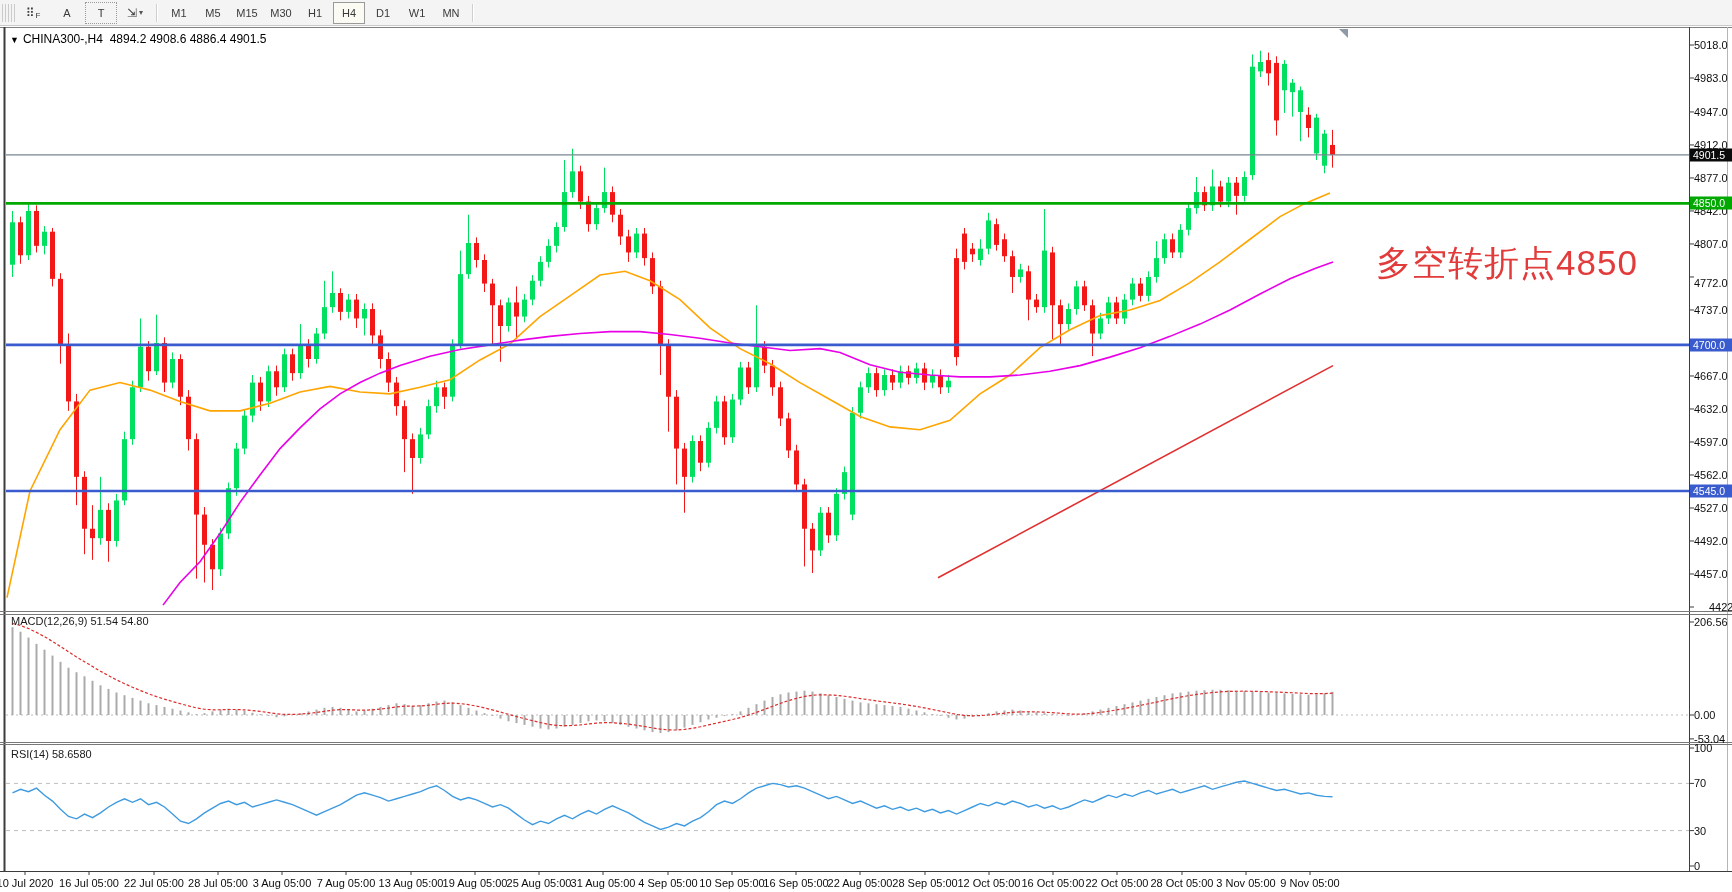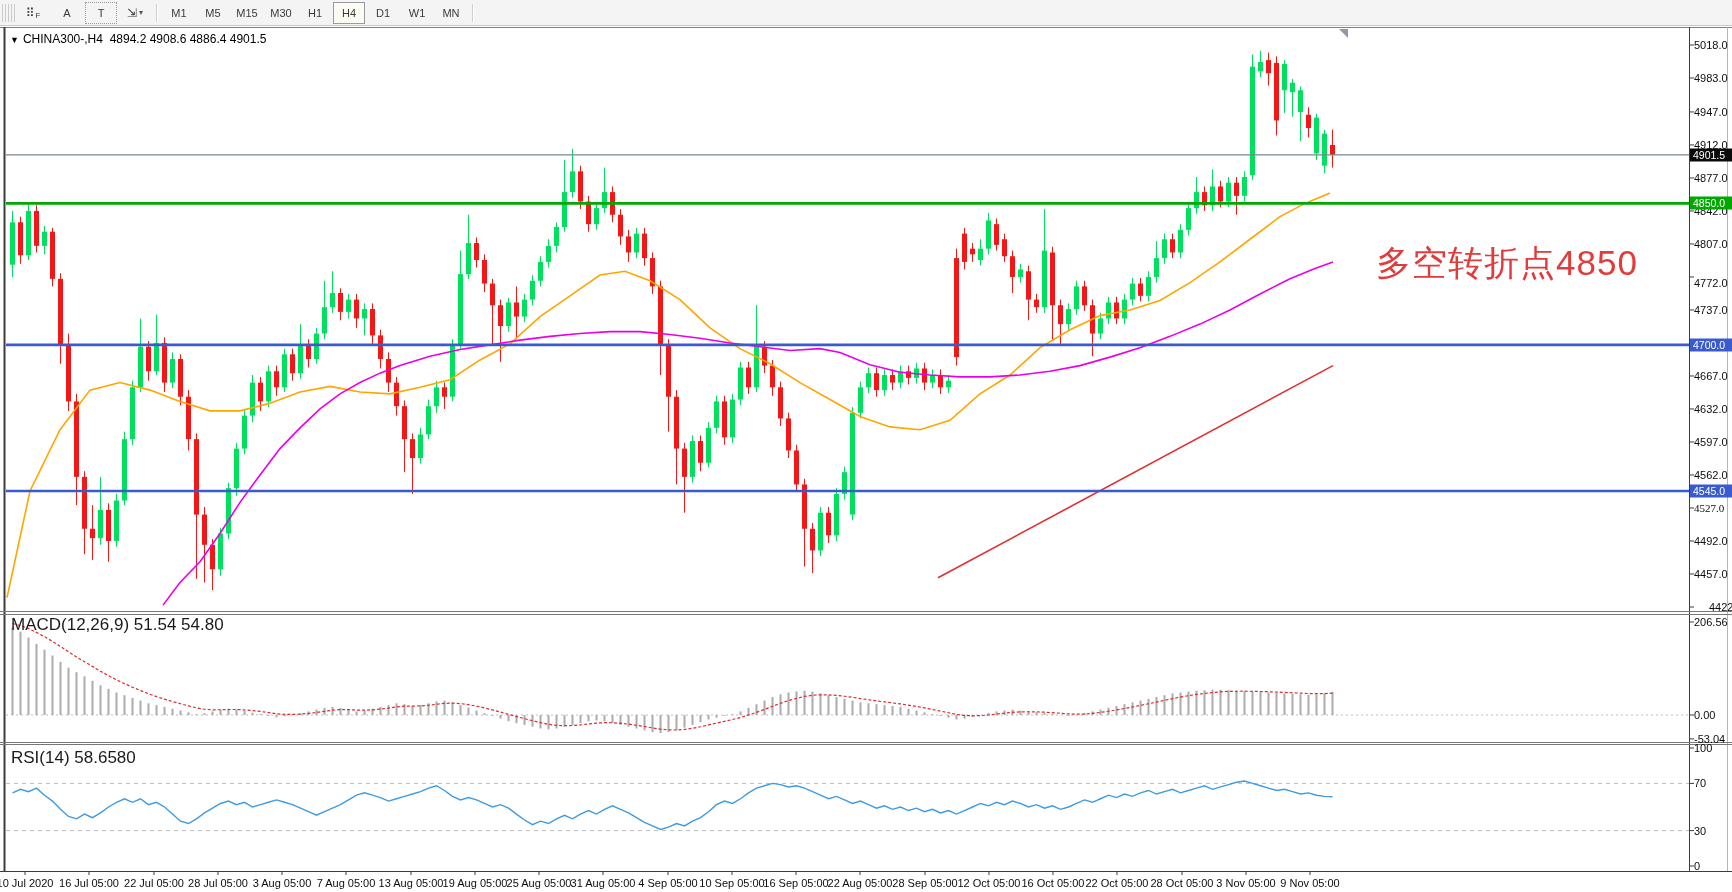--- a/index.html
+++ b/index.html
@@ -19,21 +19,21 @@
   .tf-btn{height:20px;min-width:24px;padding:0 3px;margin:0 1px;display:flex;align-items:center;
           justify-content:center;color:#3a3a3a;border:1px solid transparent;}
   .tf-btn.active{background:#fbfbf4;border:1px solid #9a9a9a;}
   
   .chartwin{position:absolute;left:0;top:27px;width:1732px;height:846px;background:#fff;
             border-top:1px solid #808080;}
   svg.canvas{position:absolute;left:0;top:0;}
   .labels{position:absolute;left:0;top:0;width:1732px;height:632px;pointer-events:none;}
   .title{position:absolute;left:10px;top:32px;font-size:12px;color:#000;white-space:nowrap;}
   .title .caret{font-size:9px;margin-right:4px;}
-  .ind-label{position:absolute;font-size:17px;color:#1a1a1a;white-space:nowrap;}
+  .ind-label{position:absolute;font-size:11px;color:#1a1a1a;white-space:nowrap;}
   .annotation{position:absolute;left:1376px;top:240px;font-size:35px;font-weight:500;
               letter-spacing:1px;white-space:nowrap;}
   .shift-marker{position:absolute;left:1339px;top:29px;width:0;height:0;
                 border-left:9px solid transparent;border-top:9px solid #8e9aa6;}
   .axis-lab{position:absolute;font-size:11px;color:#0d0d0d;transform:translateY(-50%);white-space:nowrap;}
   .time-lab{position:absolute;top:877px;font-size:11px;color:#0d0d0d;transform:translateX(-50%);white-space:nowrap;}
   .tag{position:absolute;left:1690px;width:41px;height:13px;color:#fff;font-size:10.5px;
        line-height:13px;padding-left:3px;transform:translateY(-50%);}
 </style>
 </head>
@@ -672,21 +672,21 @@
         <div class="axis-lab" style="left:1694px;top:144.9530201342282px;">4912.0</div>
         <div class="axis-lab" style="left:1694px;top:177.9563758389262px;text-align:right;">4877.0</div>
         <div class="axis-lab" style="left:1694px;top:210.95973154362417px;">4842.0</div>
         <div class="axis-lab" style="left:1694px;top:243.96308724832215px;">4807.0</div>
         <div class="axis-lab" style="left:1694px;top:283px;">4772.0</div>
         <div class="axis-lab" style="left:1694px;top:309.9697986577181px;">4737.0</div>
         <div class="axis-lab" style="left:1694px;top:375.9765100671141px;">4667.0</div>
         <div class="axis-lab" style="left:1694px;top:408.9798657718121px;">4632.0</div>
         <div class="axis-lab" style="left:1694px;top:441.9832214765101px;">4597.0</div>
         <div class="axis-lab" style="left:1694px;top:474.9865771812081px;">4562.0</div>
-        <div class="axis-lab" style="left:1694px;top:507.98993288590606px;font-family:Liberation Serif, serif;">4527.0</div>
+        <div class="axis-lab" style="left:1694px;top:507.98993288590606px;">4527.0</div>
         <div class="axis-lab" style="left:1694px;top:540.993288590604px;">4492.0</div>
         <div class="axis-lab" style="left:1694px;top:573.9966442953021px;">4457.0</div>
         <div class="axis-lab" style="left:1694px;top:607px;margin-left:15px;">4422.0</div>
         <div class="axis-lab" style="left:1694px;top:622px;">206.56</div>
         <div class="axis-lab" style="left:1694px;top:715px;">0.00</div>
         <div class="axis-lab" style="left:1694px;top:738.8803253292022px;">-53.04</div>
         <div class="axis-lab" style="left:1694px;top:748px;">100</div>
         <div class="axis-lab" style="left:1694px;top:783.4px;">70</div>
         <div class="axis-lab" style="left:1694px;top:830.6px;">30</div>
         <div class="axis-lab" style="left:1694px;top:866px;">0</div>

